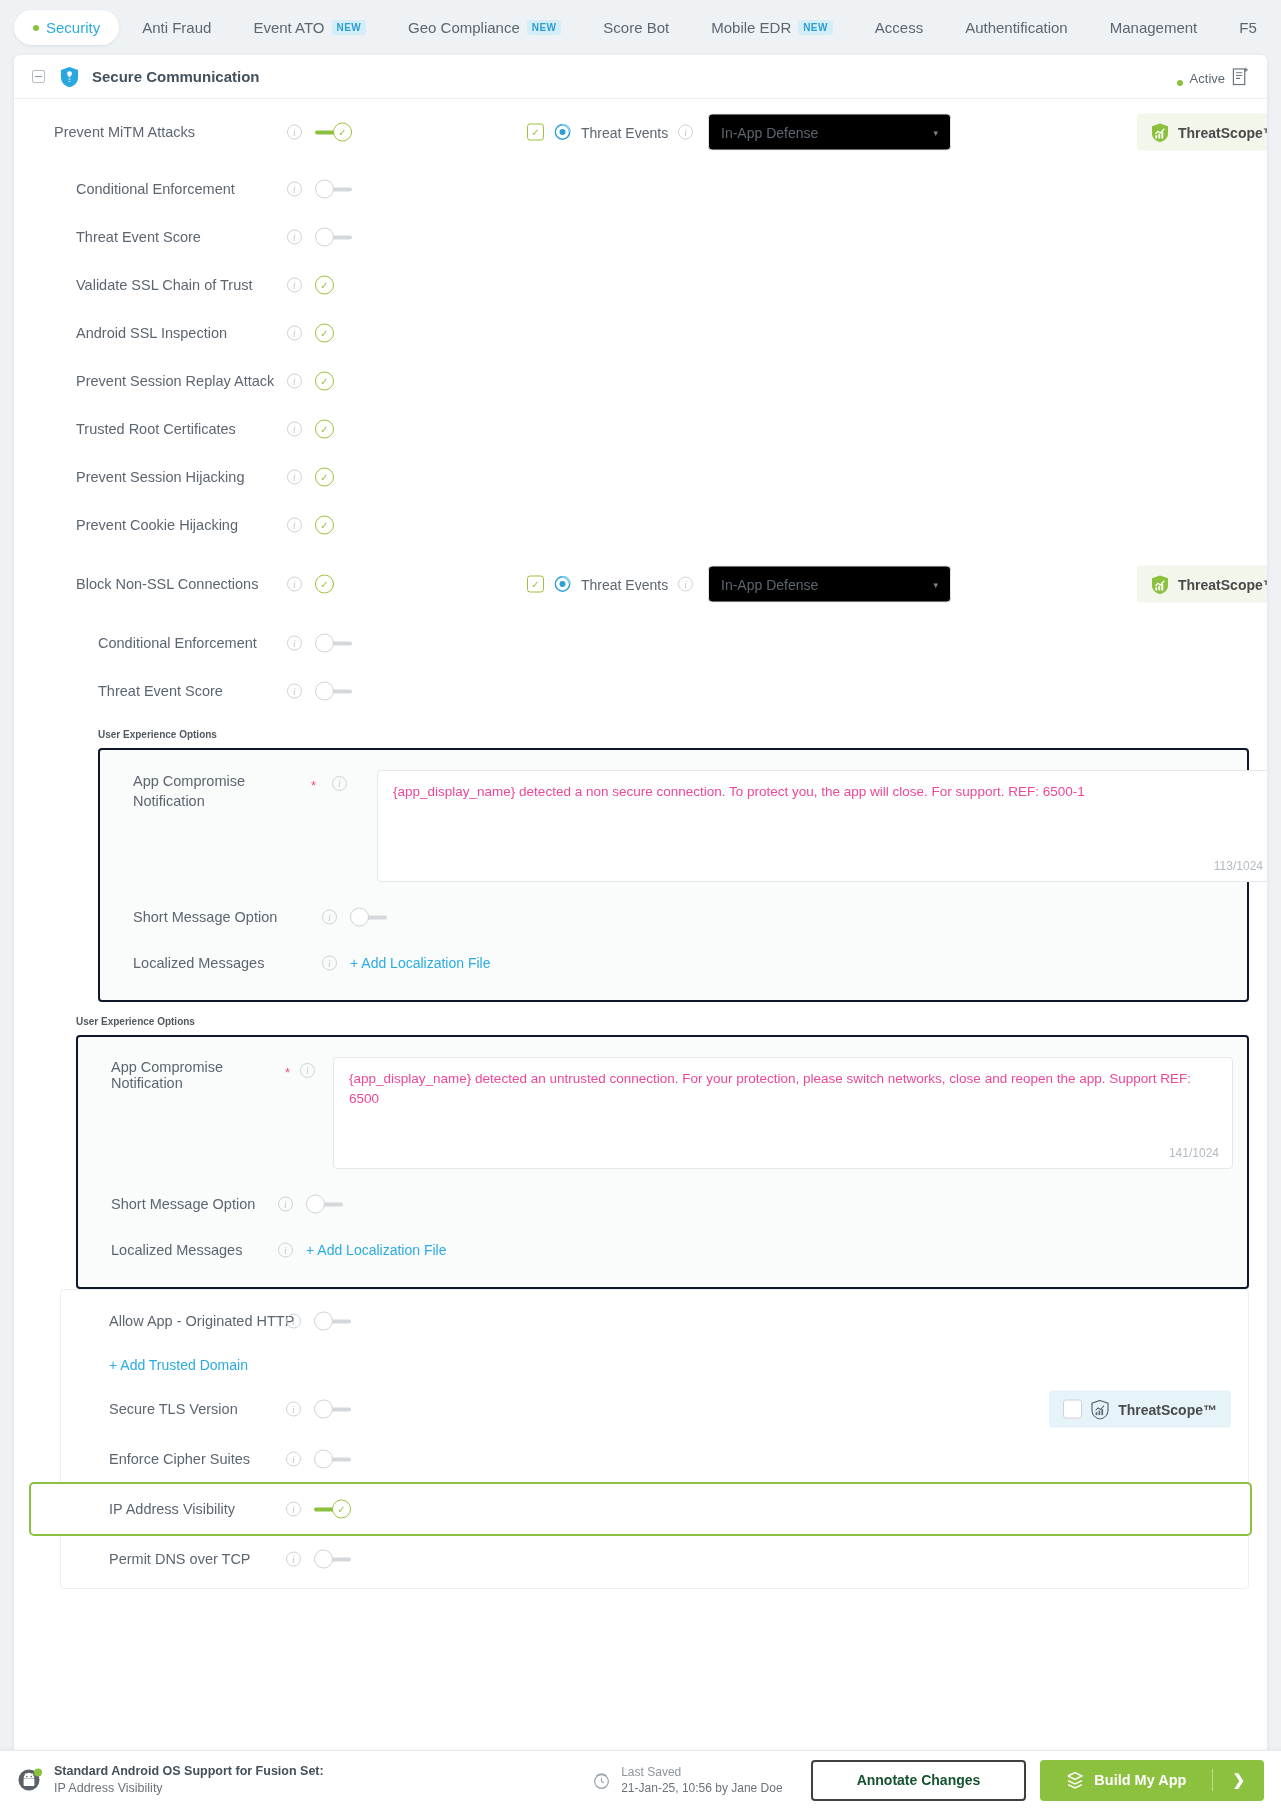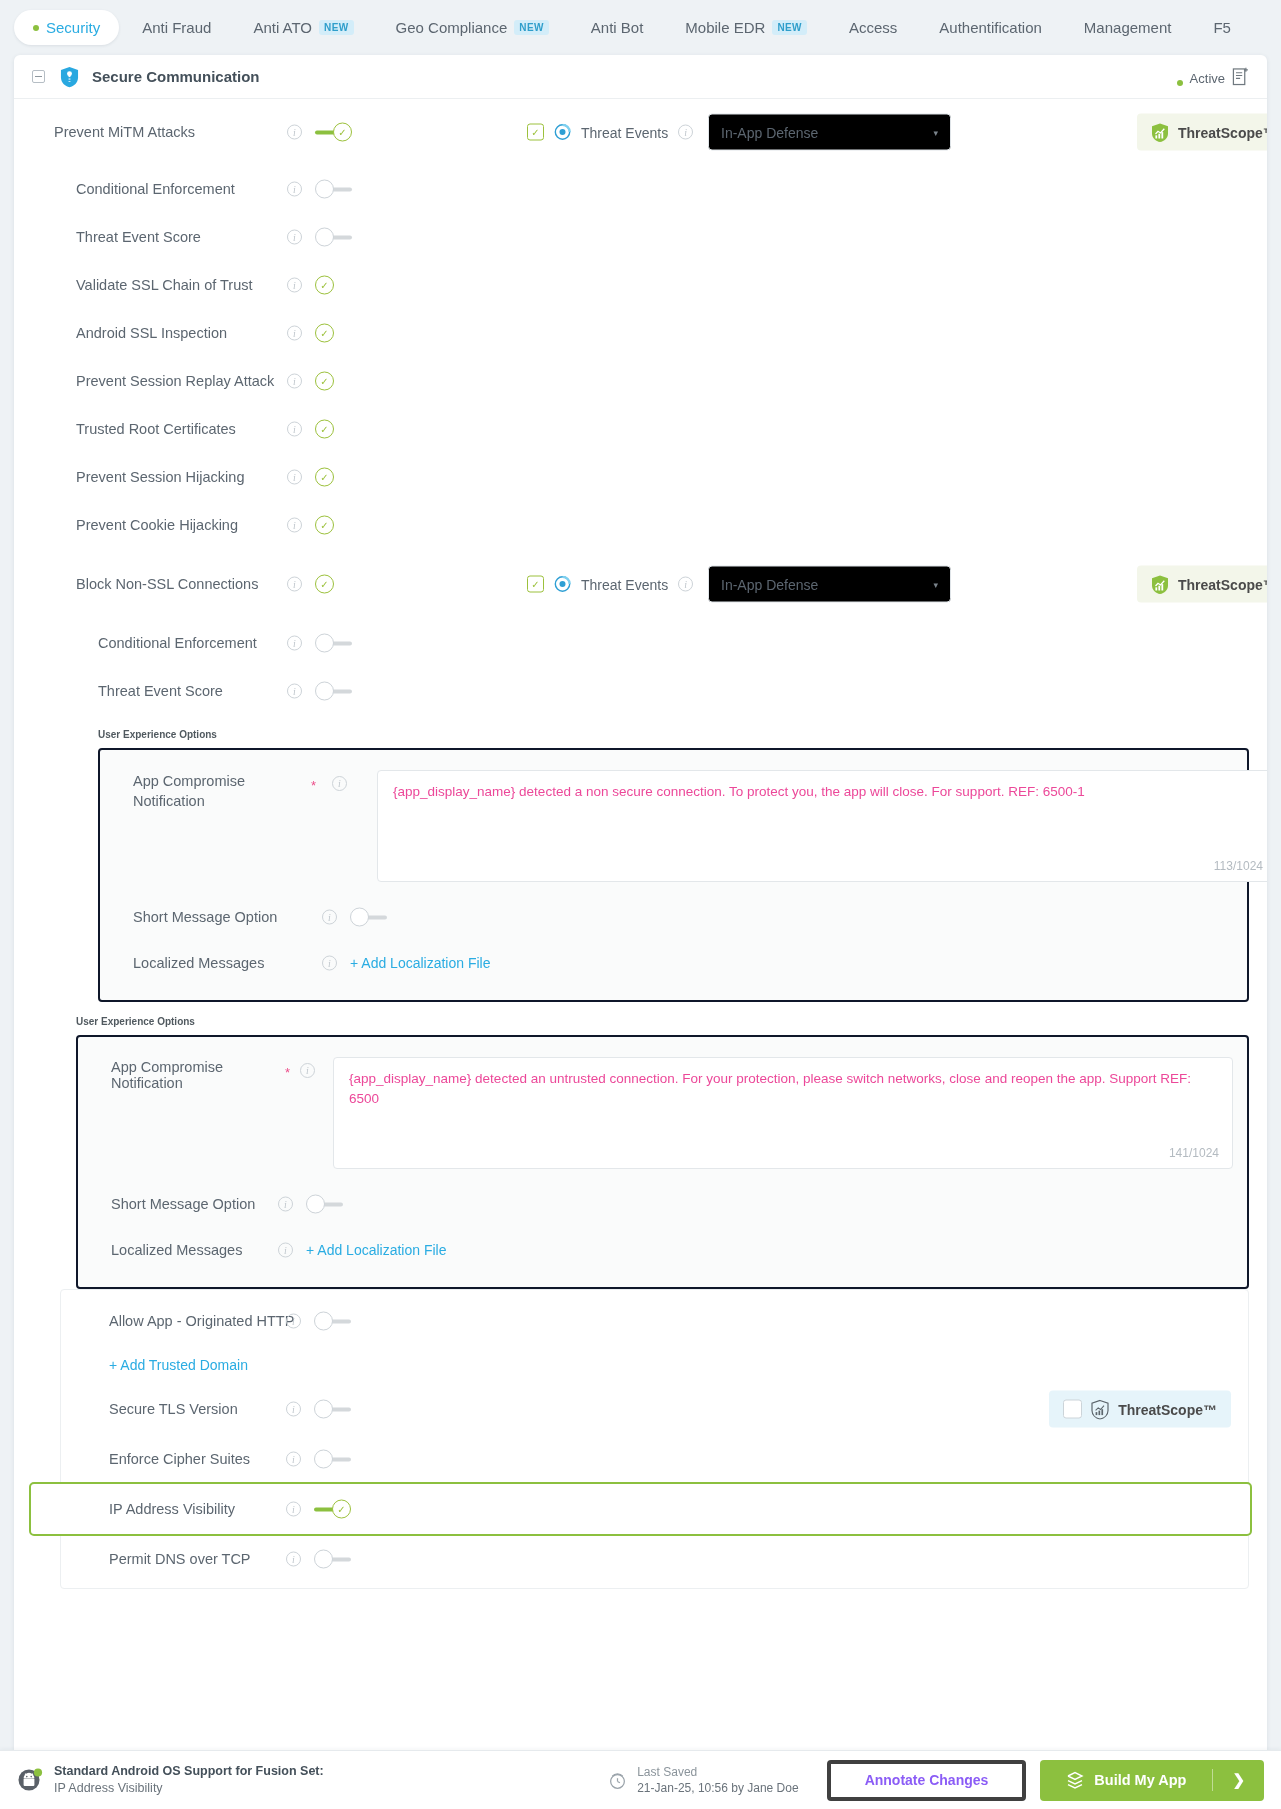--- a/index.html
+++ b/index.html
@@ -222,23 +222,23 @@
   .fset{margin-left:11px;line-height:1.35;}
   .fset .t1{font-size:12.5px;font-weight:bold;color:#44505a;}
   .fset .t2{font-size:12.5px;color:#6a737b;}
   .saved-grp{margin-left:auto;display:flex;align-items:center;gap:10px;}
   .clock-icon{width:19px;height:19px;}
   .saved-txt{line-height:1.35;}
   .saved-txt .t1{font-size:12px;color:#8b949b;}
   .saved-txt .t2{font-size:12px;color:#6a737b;}
   .btn-annotate{
     margin-left:28px;
-    height:41px;padding:0 34px;
-    border:4px solid #404040;border-radius:4px;background:#fff;
-    font-size:14px;font-weight:bold;color:#8b5cf6;cursor:pointer;
+    height:41px;padding:0 44px;
+    border:2px solid #404040;border-radius:4px;background:#fff;
+    font-size:14px;font-weight:bold;color:#14532d;cursor:pointer;
     display:flex;align-items:center;
   }
   .btn-build{
     margin-left:14px;height:41px;
     background:#8cc03f;border-radius:4px;color:#fff;
     display:flex;align-items:center;cursor:pointer;
   }
   .btn-build .lbl{
     display:flex;align-items:center;gap:10px;
     padding:0 26px;font-size:14.5px;font-weight:bold;
@@ -253,29 +253,29 @@
 
 <div class="tabbar">
   <div class="tab active">
     <span class="dot"></span>
     <span>Security</span>
   </div>
   <div class="tab">
     <span>Anti Fraud</span>
   </div>
   <div class="tab">
-    <span>Anti ATO</span>
+    <span>Event ATO</span>
     <span class="badge-new">NEW</span>
   </div>
   <div class="tab">
     <span>Geo Compliance</span>
     <span class="badge-new">NEW</span>
   </div>
   <div class="tab">
-    <span>Anti Bot</span>
+    <span>Score Bot</span>
   </div>
   <div class="tab">
     <span>Mobile EDR</span>
     <span class="badge-new">NEW</span>
   </div>
   <div class="tab">
     <span>Access</span>
   </div>
   <div class="tab">
     <span>Authentification</span>

